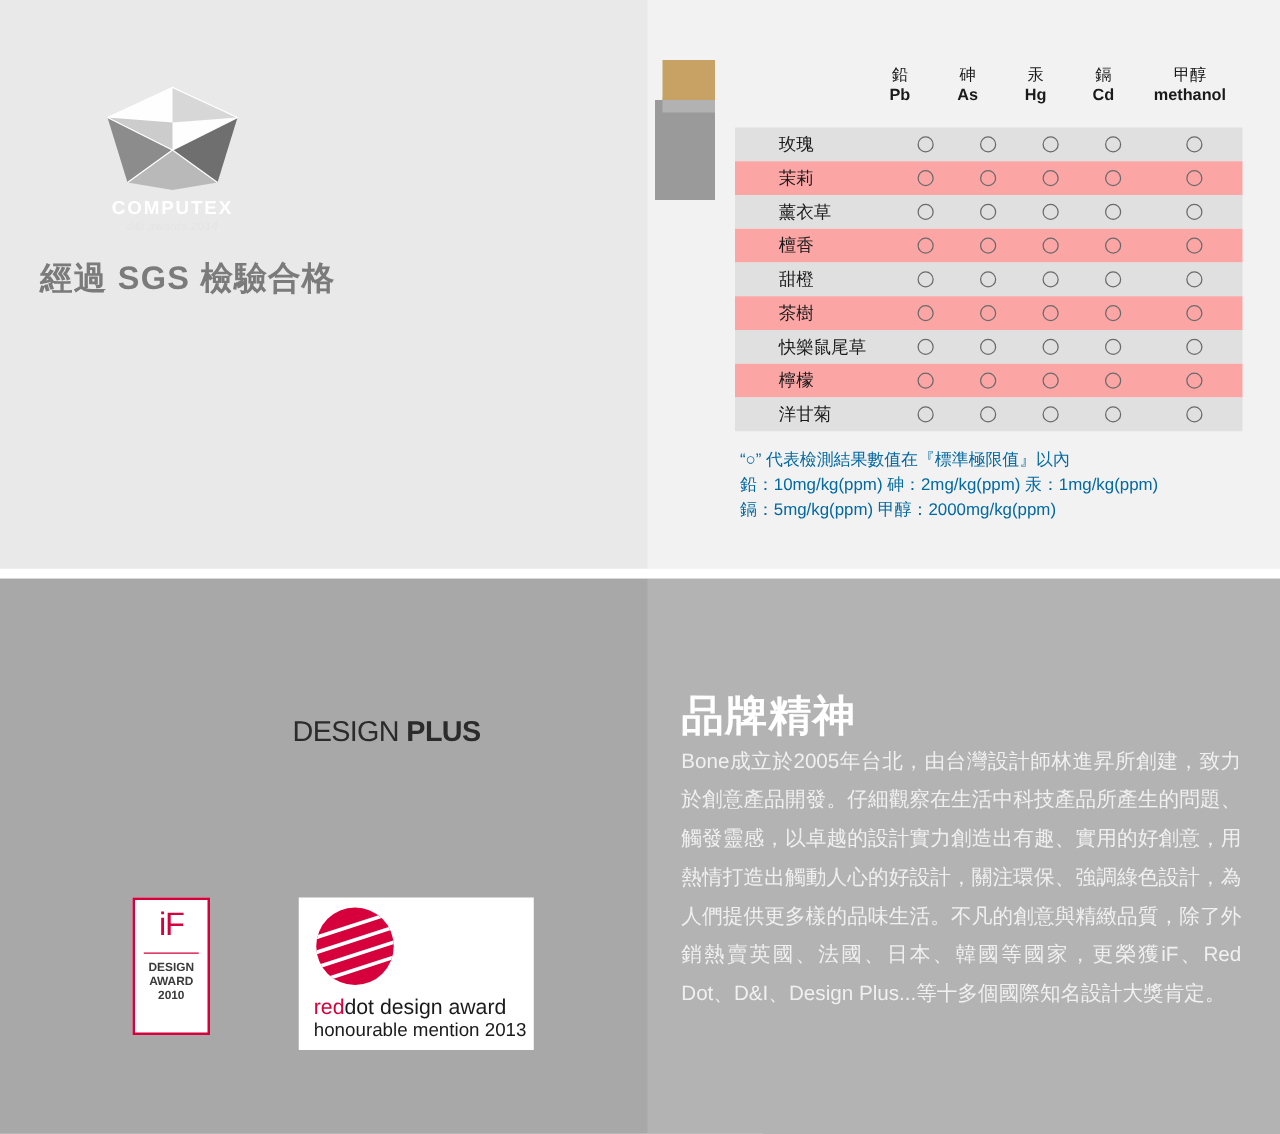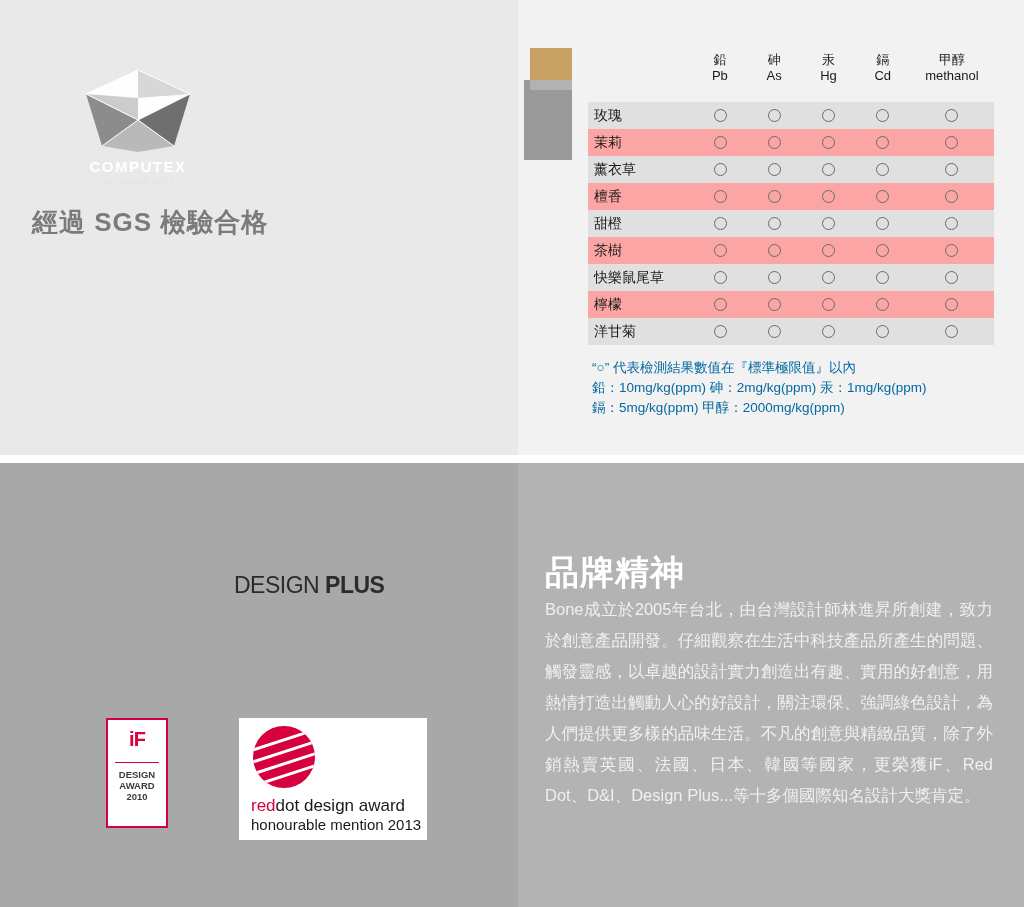--- a/index.html
+++ b/index.html
@@ -88,27 +88,28 @@
     align-items: flex-start;
   }
   .tbl-head .hcell {
     text-align: center;
     font-size: 13px;
     line-height: 16px;
     color: #1a1a1a;
     padding-top: 8px;
   }
   .tbl-head .hcell .cn { display: block; font-weight: normal; }
-  .tbl-head .hcell .en { display: block; font-weight: normal; }
+  .tbl-head .hcell .en { display: block; font-weight: bold; }
   .tbl-head .hlabel { width: 112px; }
 
   .trow {
     display: flex;
     align-items: center;
     height: 27px;
+    padding-left: 29px;
   }
   .trow.odd  { background: #e0e0e0; }
   .trow.even { background: #fca5a5; }
   .trow .name {
     width: 112px;
     font-size: 14px;
     color: #1a1a1a;
     padding-left: 6px;
     box-sizing: border-box;
   }
@@ -215,22 +216,22 @@
     top: 718px;
     width: 62px;
     height: 110px;
     background: #ffffff;
     border: 2px solid #d6003c;
     box-sizing: border-box;
     text-align: center;
   }
   .if-badge .if-top {
     margin-top: 6px;
-    font-size: 20px;
-    font-weight: bold;
+    font-size: 26px;
+    font-weight: normal;
     color: #d6003c;
     line-height: 26px;
     letter-spacing: -1px;
   }
   .if-badge .if-lines {
     margin-top: 10px;
     font-size: 9.5px;
     font-weight: bold;
     color: #3a3a3a;
     line-height: 11px;

